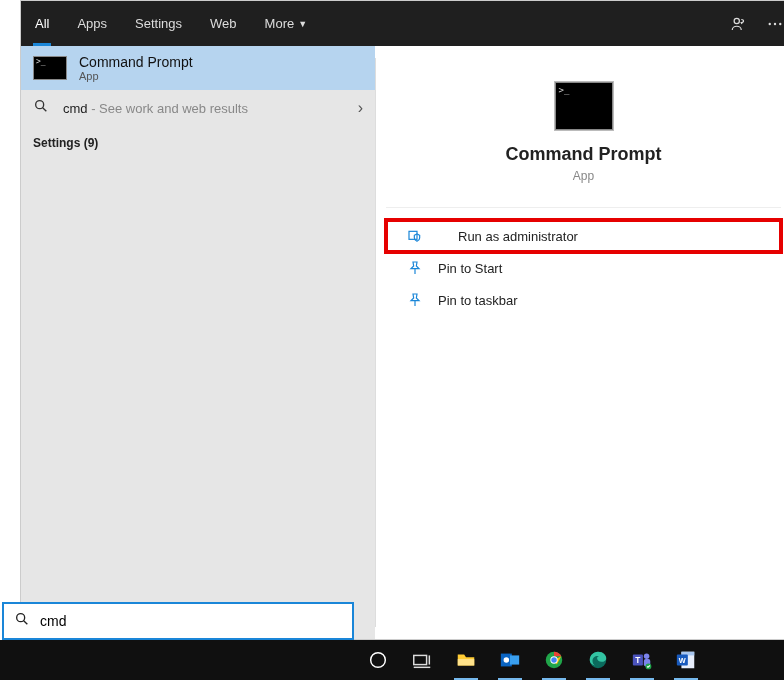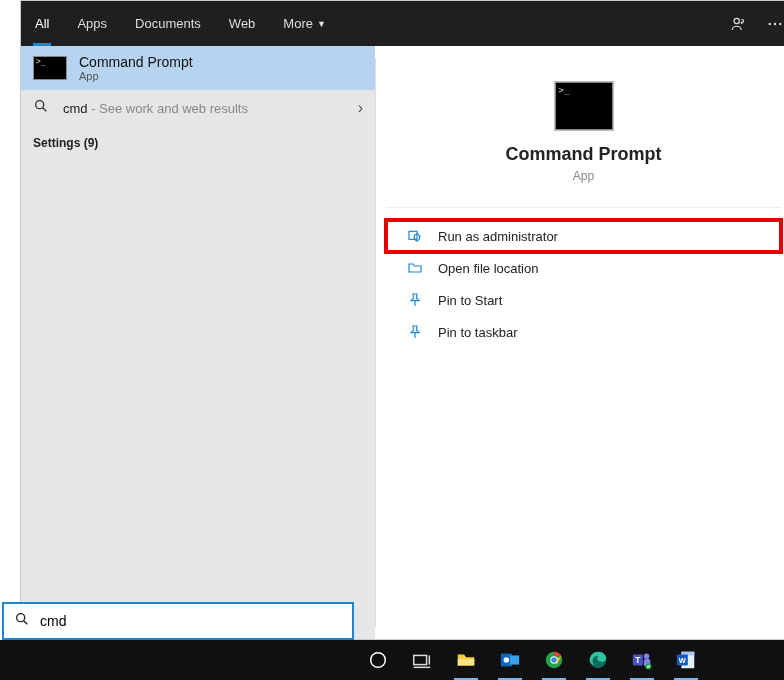--- a/index.html
+++ b/index.html
@@ -37,42 +37,42 @@
 .right-col { flex: 1; background: #fff; padding: 24px 10px 10px; border-left: 1px solid #ddd; margin: 12px 12px 12px 0; }
 .preview-head { display: flex; flex-direction: column; align-items: center; padding-bottom: 24px; border-bottom: 1px solid #eee; }
 .preview-thumb { width: 58px; height: 48px; background: #000; border: 1px solid #888; position: relative; margin-bottom: 14px; box-shadow: 0 0 0 1px #bbb; }
 .preview-thumb::before { content: ">_"; position: absolute; top: 2px; left: 3px; color: #ccc; font-size: 9px; font-family: monospace; }
 .preview-title { font-size: 18px; font-weight: 600; color: #222; }
 .preview-sub { font-size: 12px; color: #888; margin-top: 4px; }
 
 .action-list { padding: 12px 0; }
 .action { display: flex; align-items: center; padding: 8px 18px; cursor: pointer; font-size: 13px; color: #222; }
 .action .ico { width: 22px; margin-right: 12px; color: #1a86d8; display: flex; align-items: center; justify-content: center; }
-.action.highlight { outline: 4px solid #e60000; outline-offset: -2px; }
+.action.highlight { outline: 4px solid #e60000; outline-offset: -2px; gap: 20px; }
 
 .search-box { position: absolute; left: 2px; bottom: 40px; width: 352px; height: 38px; background: #fff; border: 2px solid #1a86d8; display: flex; align-items: center; padding: 0 10px; }
 .search-box .magnifier { color: #222; margin-right: 10px; }
 .search-box input { border: none; outline: none; font-size: 14px; flex: 1; background: transparent; }
 
 .taskbar { position: absolute; left: 0; right: 0; bottom: 0; height: 40px; background: #101010; display: flex; align-items: center; padding-left: 356px; }
 .tb-item { width: 44px; height: 40px; display: flex; align-items: center; justify-content: center; cursor: pointer; position: relative; }
 .tb-item.running::after { content:""; position:absolute; bottom:0; left:10px; right:10px; height:2px; background:#76b9ed; }
 .tb-item svg { width: 22px; height: 22px; }
 
 .magnifier-svg { width: 16px; height: 16px; }
 </style>
 </head>
 <body>
 
 <div class="search-panel">
 
   <div class="tabbar">
     <div class="tab active">All</div>
     <div class="tab">Apps</div>
-    <div class="tab">Documents</div>
+    <div class="tab">Settings</div>
     <div class="tab">Web</div>
     <div class="tab">
       <span>More</span>
       <span class="chev">▼</span>
     </div>
     <div class="tabbar-spacer"></div>
     <div class="tabbar-icon">
       <svg viewBox="0 0 24 24" fill="none" stroke="currentColor" stroke-width="1.6">
           <circle cx="9" cy="8" r="3.5"></circle>
           <path d="M3 20c0-3 3-5 6-5s6 2 6 5"></path>
@@ -129,28 +129,20 @@
             <svg width="16" height="16" viewBox="0 0 24 24" fill="none" stroke="currentColor" stroke-width="1.8">
                 <rect x="3" y="5" width="12" height="12"></rect>
                 <path d="M11 11l4-2 4 2v4c0 3-4 5-4 5s-4-2-4-5z"></path>
               </svg>
           </span>
           <span>Run as administrator</span>
         </div>
         <div class="action">
           <span class="ico">
             <svg width="16" height="16" viewBox="0 0 24 24" fill="none" stroke="currentColor" stroke-width="1.8">
-                <path d="M3 6h6l2 3h10v9H3z"></path>
-              </svg>
-          </span>
-          <span>Open file location</span>
-        </div>
-        <div class="action">
-          <span class="ico">
-            <svg width="16" height="16" viewBox="0 0 24 24" fill="none" stroke="currentColor" stroke-width="1.8">
                 <path d="M9 3h6l-1 6 4 4H6l4-4z"></path>
                 <line x1="12" y1="13" x2="12" y2="21"></line>
               </svg>
           </span>
           <span>Pin to Start</span>
         </div>
         <div class="action">
           <span class="ico">
             <svg width="16" height="16" viewBox="0 0 24 24" fill="none" stroke="currentColor" stroke-width="1.8">
                 <path d="M9 3h6l-1 6 4 4H6l4-4z"></path>

